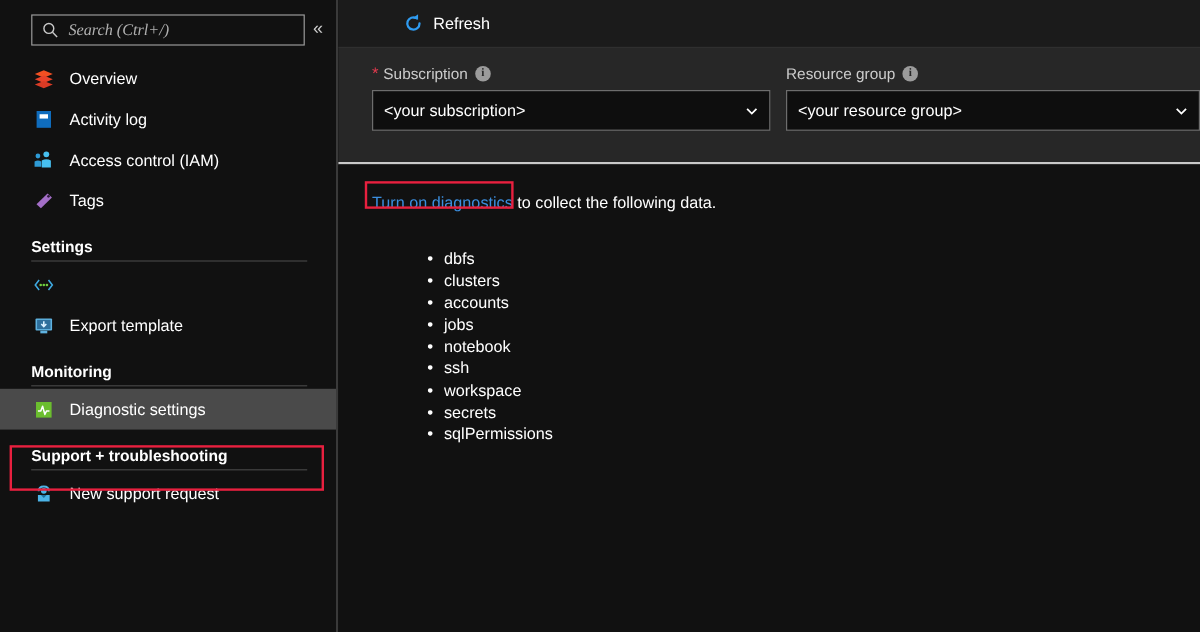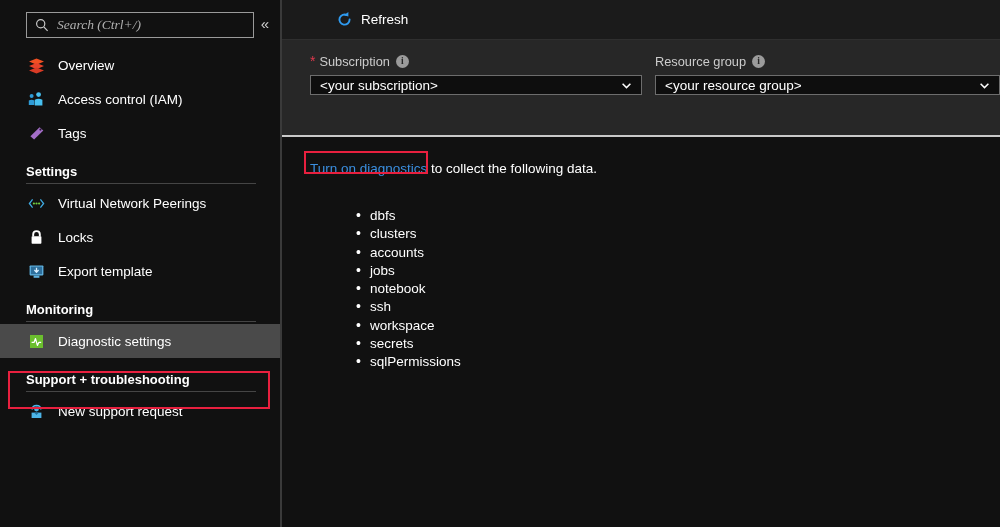--- a/index.html
+++ b/index.html
@@ -163,21 +163,21 @@
     margin-left: 6px; width: 13px; height: 13px;
     border-radius: 50%;
     background: #9b9b9b;
     color: #272727;
     font-size: 9.5px; font-weight: bold;
     display: flex; align-items: center; justify-content: center;
     font-family: "Liberation Serif", serif;
     cursor: pointer;
   }
   .dropdown {
-    height: 20px;
+    height: 34px;
     background: #0e0e0e;
     border: 1px solid #6d6d6d;
     display: flex; align-items: center;
     padding: 0 8px 0 9px;
     cursor: pointer;
     gap: 37px;
   }
   .dropdown .val {
     flex: 1 1 auto;
     color: #ffffff; font-size: 13.5px;
@@ -250,20 +250,29 @@
         <span class="ic">
           <svg width="19" height="19" viewBox="0 0 19 19">
             <polygon points="9.5,2.5 17,5.6 9.5,8.7 2,5.6" fill="#f25022"></polygon>
             <polygon points="9.5,7.0 17,10.1 9.5,13.2 2,10.1" fill="#e8432a"></polygon>
             <polygon points="9.5,11.4 17,14.5 9.5,17.6 2,14.5" fill="#d93b25"></polygon>
           </svg>
         </span>
         <span class="lbl">Overview</span>
       </div>
 
+      <div class="nav-item">
+        <span class="ic">
+          <svg width="19" height="19" viewBox="0 0 19 19">
+            <rect x="3.5" y="2.5" width="12" height="14" fill="#0f6cbd"></rect>
+            <rect x="6.0" y="5.2" width="7" height="3.6" fill="#ffffff"></rect>
+          </svg>
+        </span>
+        <span class="lbl">Activity log</span>
+      </div>
 
       <div class="nav-item">
         <span class="ic">
           <svg width="19" height="19" viewBox="0 0 19 19">
             <circle cx="4.6" cy="6.0" r="2.0" fill="#2e9bd6"></circle>
             <path d="M1.8 15 L1.8 10.6 Q4.6 8.9 7.4 10.6 L7.4 15 Z" fill="#2e9bd6"></path>
             <circle cx="11.6" cy="4.6" r="2.4" fill="#47c0f0"></circle>
             <path d="M7.8 15.5 L7.8 9.8 Q11.6 7.6 15.4 9.8 L15.4 15.5 Z" fill="#47c0f0"></path>
           </svg>
         </span>
@@ -288,32 +297,22 @@
       <div class="nav-item">
         <span class="ic">
           <svg width="19" height="19" viewBox="0 0 19 19">
             <path d="M5.6 5.4 L2.4 9.5 L5.6 13.6" fill="none" stroke="#3fa9e0" stroke-width="1.3"></path>
             <path d="M13.4 5.4 L16.6 9.5 L13.4 13.6" fill="none" stroke="#3fa9e0" stroke-width="1.3"></path>
             <circle cx="6.9" cy="9.5" r="1.1" fill="#6fce3f"></circle>
             <circle cx="9.5" cy="9.5" r="1.1" fill="#6fce3f"></circle>
             <circle cx="12.1" cy="9.5" r="1.1" fill="#6fce3f"></circle>
           </svg>
         </span>
-        <span class="lbl">Virtual Network Peerings</span>
-      </div>
-
-      <div class="nav-item">
-        <span class="ic">
-          <svg width="19" height="19" viewBox="0 0 19 19">
-            <path d="M6.2 8.4 L6.2 6.2 Q6.2 3.1 9.5 3.1 Q12.8 3.1 12.8 6.2 L12.8 8.4" fill="none" stroke="#ffffff" stroke-width="1.9"></path>
-            <rect x="4.6" y="8.2" width="9.8" height="7.6" rx="0.7" fill="#ffffff"></rect>
-          </svg>
-        </span>
-        <span class="lbl">Locks</span>
-      </div>
+      </div>
+
 
       <div class="nav-item">
         <span class="ic">
           <svg width="19" height="19" viewBox="0 0 19 19">
             <rect x="2.6" y="3.4" width="13.8" height="10" rx="0.8" fill="#5fb2e0"></rect>
             <rect x="3.9" y="4.6" width="11.2" height="7.6" fill="#2e6f9c"></rect>
             <path d="M9.5 5.8 L9.5 9.6 M7.4 8.0 L9.5 10.2 L11.6 8.0" stroke="#d9f0ff" stroke-width="1.3" fill="none"></path>
             <rect x="6.6" y="13.6" width="5.8" height="2.2" fill="#5fb2e0"></rect>
           </svg>
         </span>

